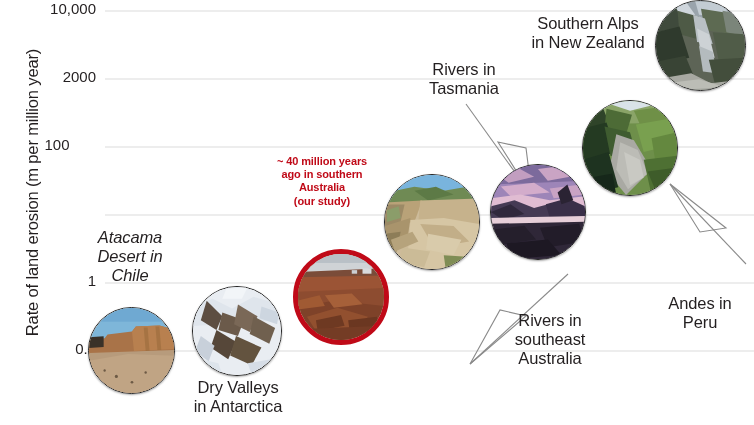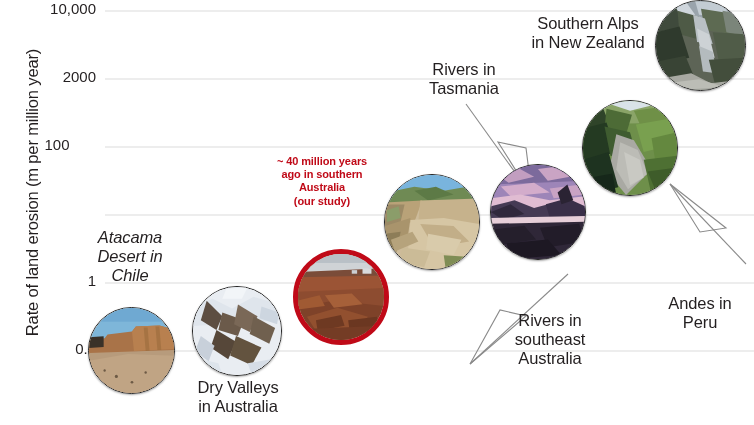--- a/index.html
+++ b/index.html
@@ -252,21 +252,21 @@
       <path d="M0 80 L36 74 L56 84 L91 80 L91 91 L0 91 Z" fill="#a8a9a2"></path>
       <path d="M10 84 L44 80 L70 88 L24 91 Z" fill="#bcbdb6"></path>
     </svg>
   </div>
 
   <div class="label" style="left:69px;top:228px;width:122px;font-style:italic;">Atacama
 Desert in
 Chile</div>
 
   <div class="label" style="left:176px;top:378px;width:124px;">Dry Valleys
-in Australia</div>
+in Antarctica</div>
 
   <div class="label red" style="left:232px;top:155px;width:180px;">~ 40 million years
 ago in southern
 Australia
 (our study)</div>
 
   <div class="label" style="left:490px;top:311px;width:120px;">Rivers in
 southeast
 Australia</div>
 

